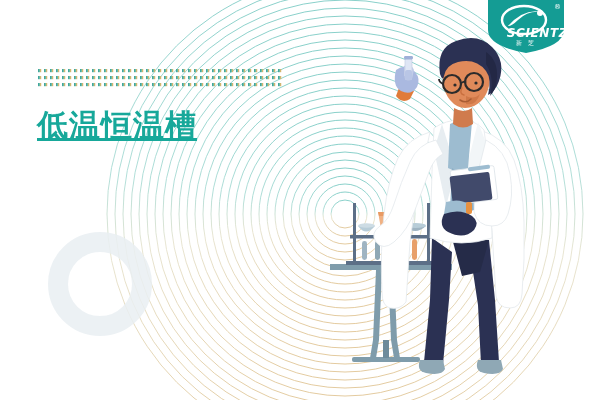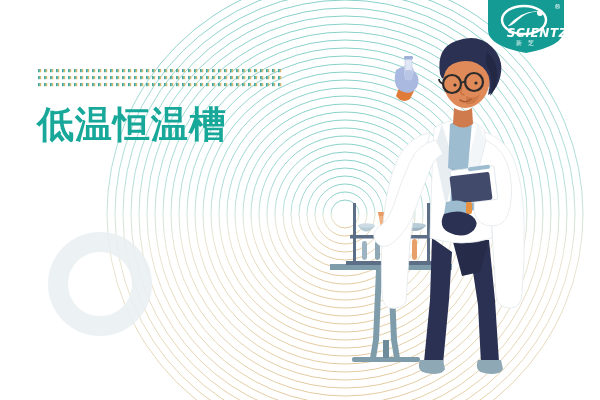--- a/index.html
+++ b/index.html
@@ -41,25 +41,26 @@
 
   
   #headline{
     position:absolute;
     left:37px;top:104px;
     width:330px;
   }
   .hl-line{
     font-family:"DejaVu Sans","Liberation Sans",sans-serif;
     font-weight:bold;
-    font-size:37px;
+    font-size:31px;
     line-height:42px;
     letter-spacing:1px;
     color:#17a89a;
     white-space:nowrap;
+    text-decoration:underline;
   }
 
   
   #logo{
     position:absolute;
     right:32px;top:-4px;
     width:84px;height:58px;
   }
   #logo .shield-txt{
     position:absolute;

